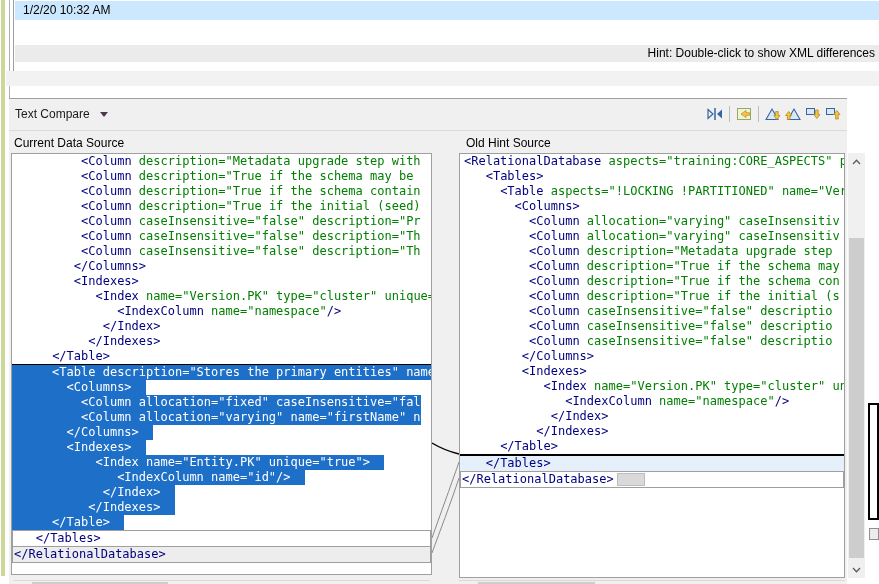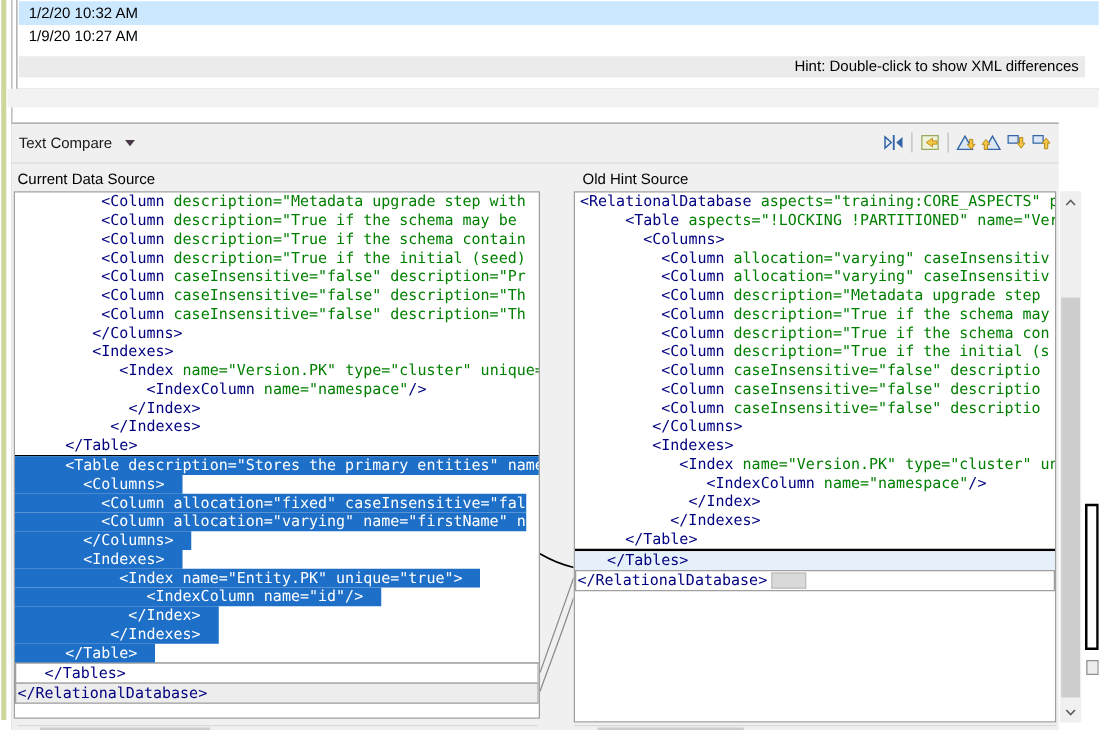--- a/index.html
+++ b/index.html
@@ -7,21 +7,21 @@
   .screen{position:relative;width:879px;height:584px;background:#fff;overflow:hidden;}
 
   .green-strip{position:absolute;left:1px;top:0;width:4px;height:576px;background:#ccd89a;}
   .outer-line{position:absolute;left:9px;top:0;width:1px;height:584px;background:#b0b0b0;}
 
   .list-box{position:absolute;left:13px;top:0;width:866px;height:71px;background:#fff;
             border-left:1px solid #9f9f9f;border-bottom:1px solid #9f9f9f;}
   .list-row{position:absolute;left:1px;right:0;height:19px;padding-left:8px;line-height:19px;font-size:12px;color:#000;cursor:default;}
   .row-0{top:1px;background:var(--list-sel,#cce8ff);}
   .row-1{top:20px;background:#fff;}
-  .hint-band{position:absolute;left:1px;right:12px;top:45px;height:17px;background:#ebebeb;
+  .hint-band{position:absolute;left:1px;right:0;top:45px;height:17px;background:#ebebeb;
              text-align:right;line-height:17px;font-size:12px;color:#000;padding-right:5px;box-sizing:border-box;}
 
   .gap{position:absolute;left:6px;top:71px;width:873px;height:15px;background:#f2f2f2;}
 
   .panel{position:absolute;left:9px;top:98px;width:838px;height:498px;background:#f0f0f0;border-top:1px solid #9f9f9f;}
   .toolbar{position:absolute;left:0;top:0;width:100%;height:31px;border-bottom:1px solid #dadada;}
   .tc{position:absolute;left:6px;top:8px;font-size:12px;color:#1a1a1a;cursor:default;white-space:nowrap;}
   .tc .caret{display:inline-block;width:0;height:0;border-left:4px solid transparent;border-right:4px solid transparent;
              border-top:5px solid #49394b;margin-left:10px;vertical-align:middle;}
   .icons{position:absolute;right:4px;top:5px;height:20px;display:flex;align-items:center;}
@@ -73,21 +73,20 @@
 </head>
 <body>
 
 <div class="screen">
 
   <div class="green-strip"></div>
   <div class="outer-line"></div>
 
   <div class="list-box">
     <div class="list-row row-0">1/2/20 10:32 AM</div>
-    <div class="list-row row-1">1/9/20 10:27 AM</div>
     <div class="hint-band">Hint: Double-click to show XML differences</div>
   </div>
 
   <div class="gap"></div>
 
   <div class="panel">
 
     <div class="toolbar">
       <div class="tc">
         <span>Text Compare</span><span class="caret"></span>
@@ -174,20 +173,21 @@
 
     <svg class="center-svg" viewBox="0 0 27 425" xmlns="http://www.w3.org/2000/svg">
       <path d="M0,290 C10,296 19,299 27,301" fill="none" stroke="#000" stroke-width="1.3"></path>
       <path d="M27,309 C18,335 8,362 0,385" fill="none" stroke="#8a8a8a" stroke-width="1"></path>
       <path d="M27,325 C18,352 8,378 0,400" fill="none" stroke="#8a8a8a" stroke-width="1"></path>
     </svg>
 
     <div class="pane pane-right code">
       <div>
           <div class="cl"><span class="tag">&lt;RelationalDatabase</span><span class="attr"> aspects="training:CORE_ASPECTS" pro</span></div>
+          <div class="cl">   <span class="tag">&lt;Tables</span><span class="tag">&gt;</span></div>
           <div class="cl">     <span class="tag">&lt;Table</span><span class="attr"> aspects="!LOCKING !PARTITIONED" name="Vers</span></div>
           <div class="cl">       <span class="tag">&lt;Columns</span><span class="tag">&gt;</span></div>
           <div class="cl">         <span class="tag">&lt;Column</span><span class="attr"> allocation="varying" caseInsensitiv</span></div>
           <div class="cl">         <span class="tag">&lt;Column</span><span class="attr"> allocation="varying" caseInsensitiv</span></div>
           <div class="cl">         <span class="tag">&lt;Column</span><span class="attr"> description="Metadata upgrade step </span></div>
           <div class="cl">         <span class="tag">&lt;Column</span><span class="attr"> description="True if the schema may</span></div>
           <div class="cl">         <span class="tag">&lt;Column</span><span class="attr"> description="True if the schema con</span></div>
           <div class="cl">         <span class="tag">&lt;Column</span><span class="attr"> description="True if the initial (s</span></div>
           <div class="cl">         <span class="tag">&lt;Column</span><span class="attr"> caseInsensitive="false" descriptio</span></div>
           <div class="cl">         <span class="tag">&lt;Column</span><span class="attr"> caseInsensitive="false" descriptio</span></div>

